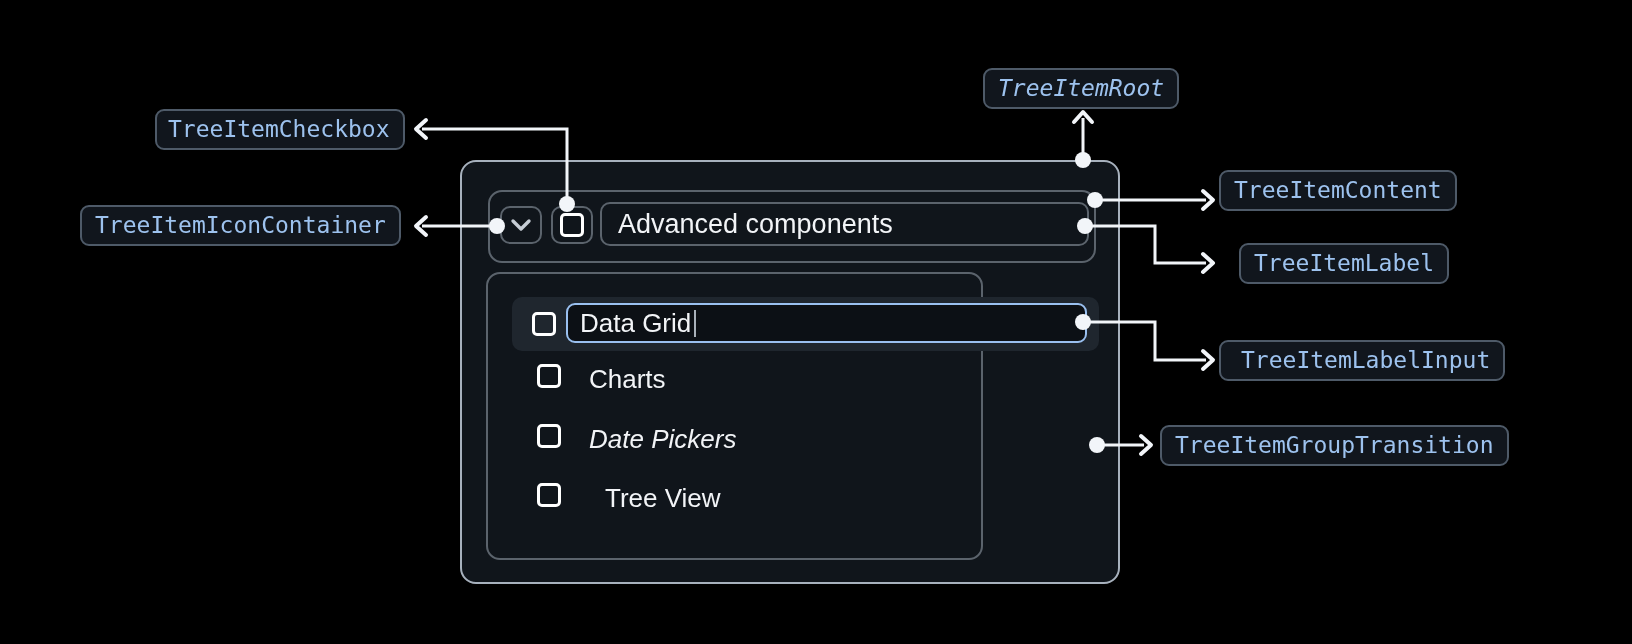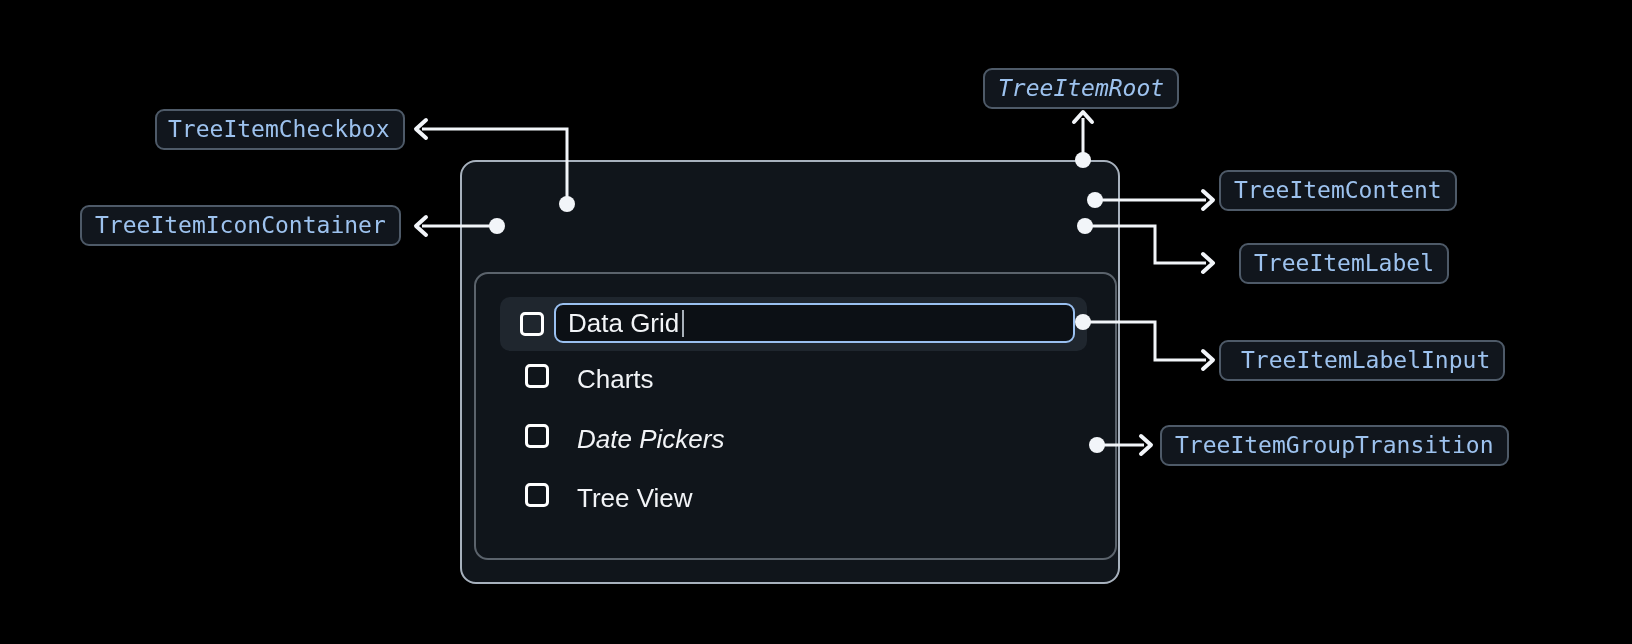--- a/index.html
+++ b/index.html
@@ -39,42 +39,42 @@
     width:24px;height:24px;border:3px solid var(--checkbox-border);
     border-radius:5px;background:transparent;flex:none;
   }
   .label-box{
     position:absolute;left:110px;top:10px;width:489px;height:44px;
     border:2px solid var(--inner-border);border-radius:10px;
     display:flex;align-items:center;padding-left:16px;
     font-size:27px;
   }
   .group{
-    position:absolute;left:12px;top:110px;width:643px;height:288px;
+    position:absolute;left:24px;top:110px;width:497px;height:288px;
     border:2px solid var(--inner-border);border-radius:14px;
   }
   .row-editing{
     position:absolute;left:24px;top:23px;width:587px;height:54px;
     background:var(--row-selected-fill);border-radius:10px;
   }
   .row-editing .checkbox{position:absolute;left:20px;top:15px;}
   .label-input{
     position:absolute;left:54px;top:6px;width:521px;height:40px;
     background:var(--input-fill);border:2px solid var(--input-border);
     border-radius:9px;display:flex;align-items:center;padding-left:12px;
     font-size:26px;color:var(--text-primary);
   }
   .caret{width:2px;height:27px;background:var(--caret);margin-left:3px;flex:none;}
   .tree-row{
     position:absolute;left:23px;height:50px;display:flex;
     font-size:26px;
   }
   .tree-row .checkbox{margin-left:26px;}
   .tree-row .row-label{margin-left:28px;}
-  .r1{top:90px;} .r2{top:150px;font-style:italic;} .r3{top:209px;}
+  .r1{top:90px;} .r2{top:150px;font-style:italic;} .r3{top:209px;gap:16px;}
   
   .badge{
     position:absolute;height:41px;line-height:37px;padding:0 13px;
     background:var(--badge-fill);border:2px solid var(--badge-border);
     border-radius:9px;color:var(--badge-text);
     font-family:"DejaVu Sans Mono",monospace;font-size:23px;
     white-space:nowrap;z-index:10;
   }
   .b-checkbox{left:155px;top:109px;padding-left:11px;}
   .b-iconcontainer{left:80px;top:205px;}
@@ -88,20 +88,33 @@
   .overlay polyline,.overlay line{stroke:var(--connector);stroke-width:3;fill:none;}
   .overlay path{stroke:var(--connector);stroke-width:4;fill:none;
     stroke-linecap:round;stroke-linejoin:round;}
   .overlay circle{fill:var(--connector);stroke:none;}
 </style>
 </head>
 <body>
 
 <div class="card">
 
+  <div class="content-row">
+    <button class="chevron-btn">
+      <svg width="24" height="16" viewBox="0 0 24 16">
+        <polyline points="4,4 12,12 20,4" stroke="#c6cdd5" stroke-width="3.4" fill="none" stroke-linecap="round" stroke-linejoin="round"></polyline>
+      </svg>
+    </button>
+    <span class="cb-container">
+      <span class="checkbox"></span>
+    </span>
+    <div class="label-box">
+      <span>Advanced components</span>
+    </div>
+  </div>
 
   <div class="group">
 
     <div class="row-editing">
       <span class="checkbox"></span>
       <div class="label-input">
         <span>Data Grid</span>
         <span class="caret"></span>
       </div>
     </div>

